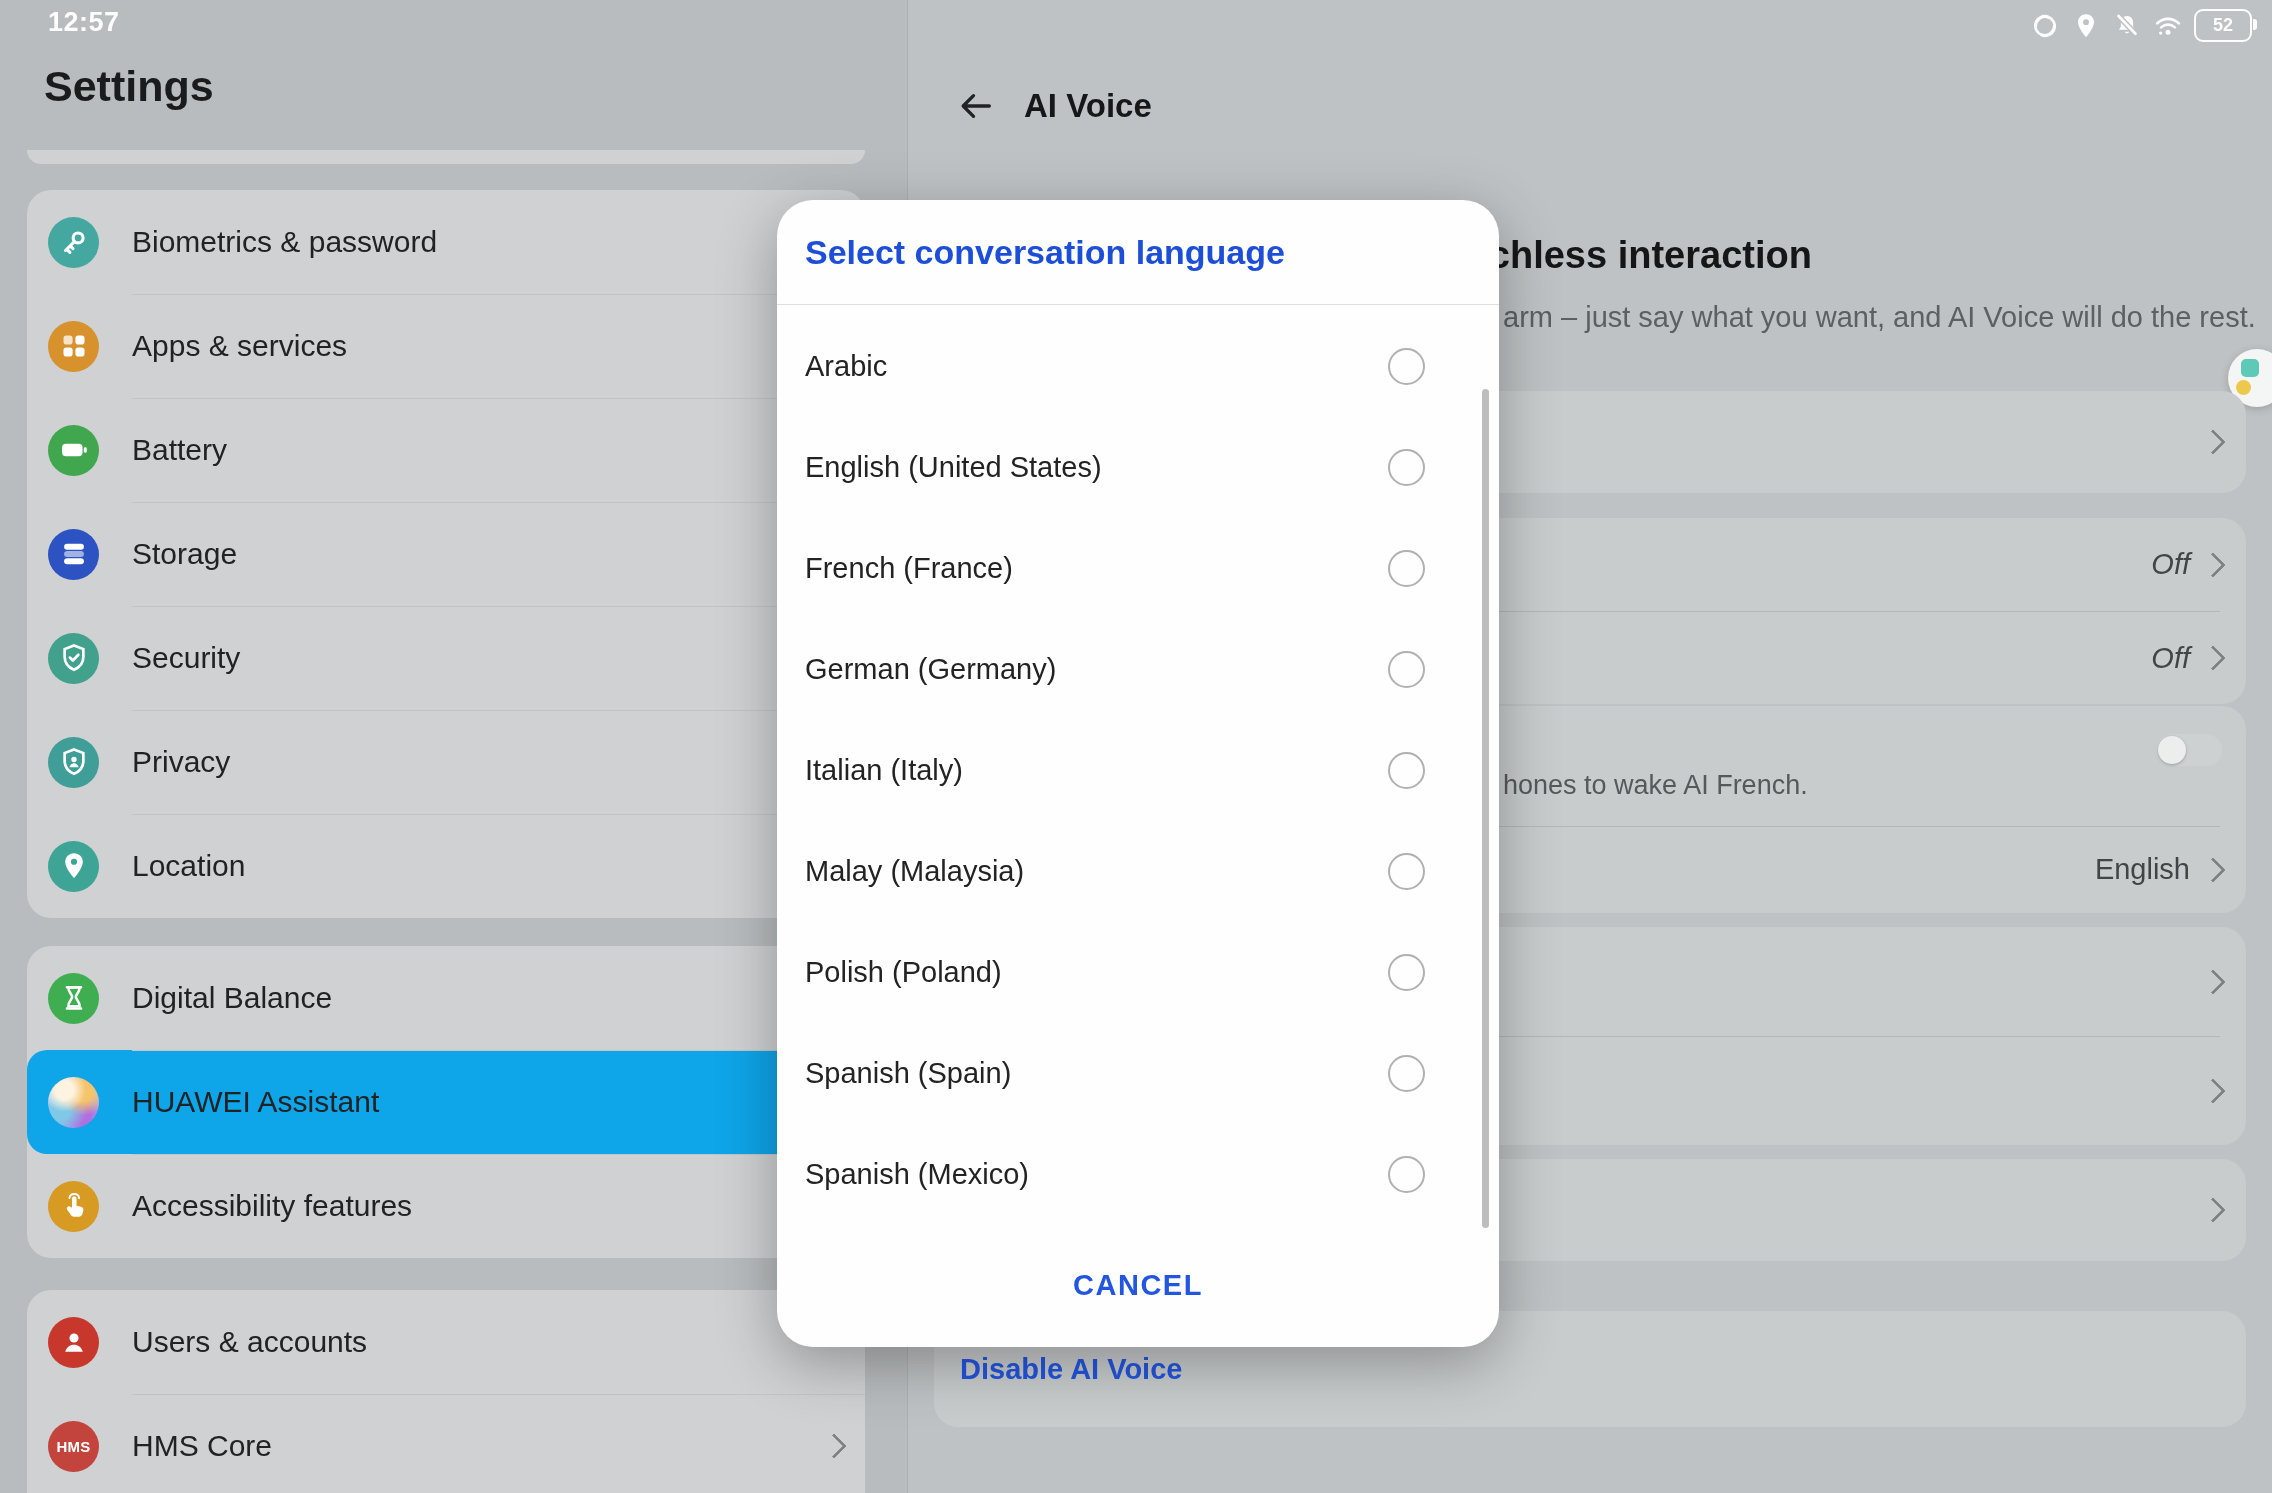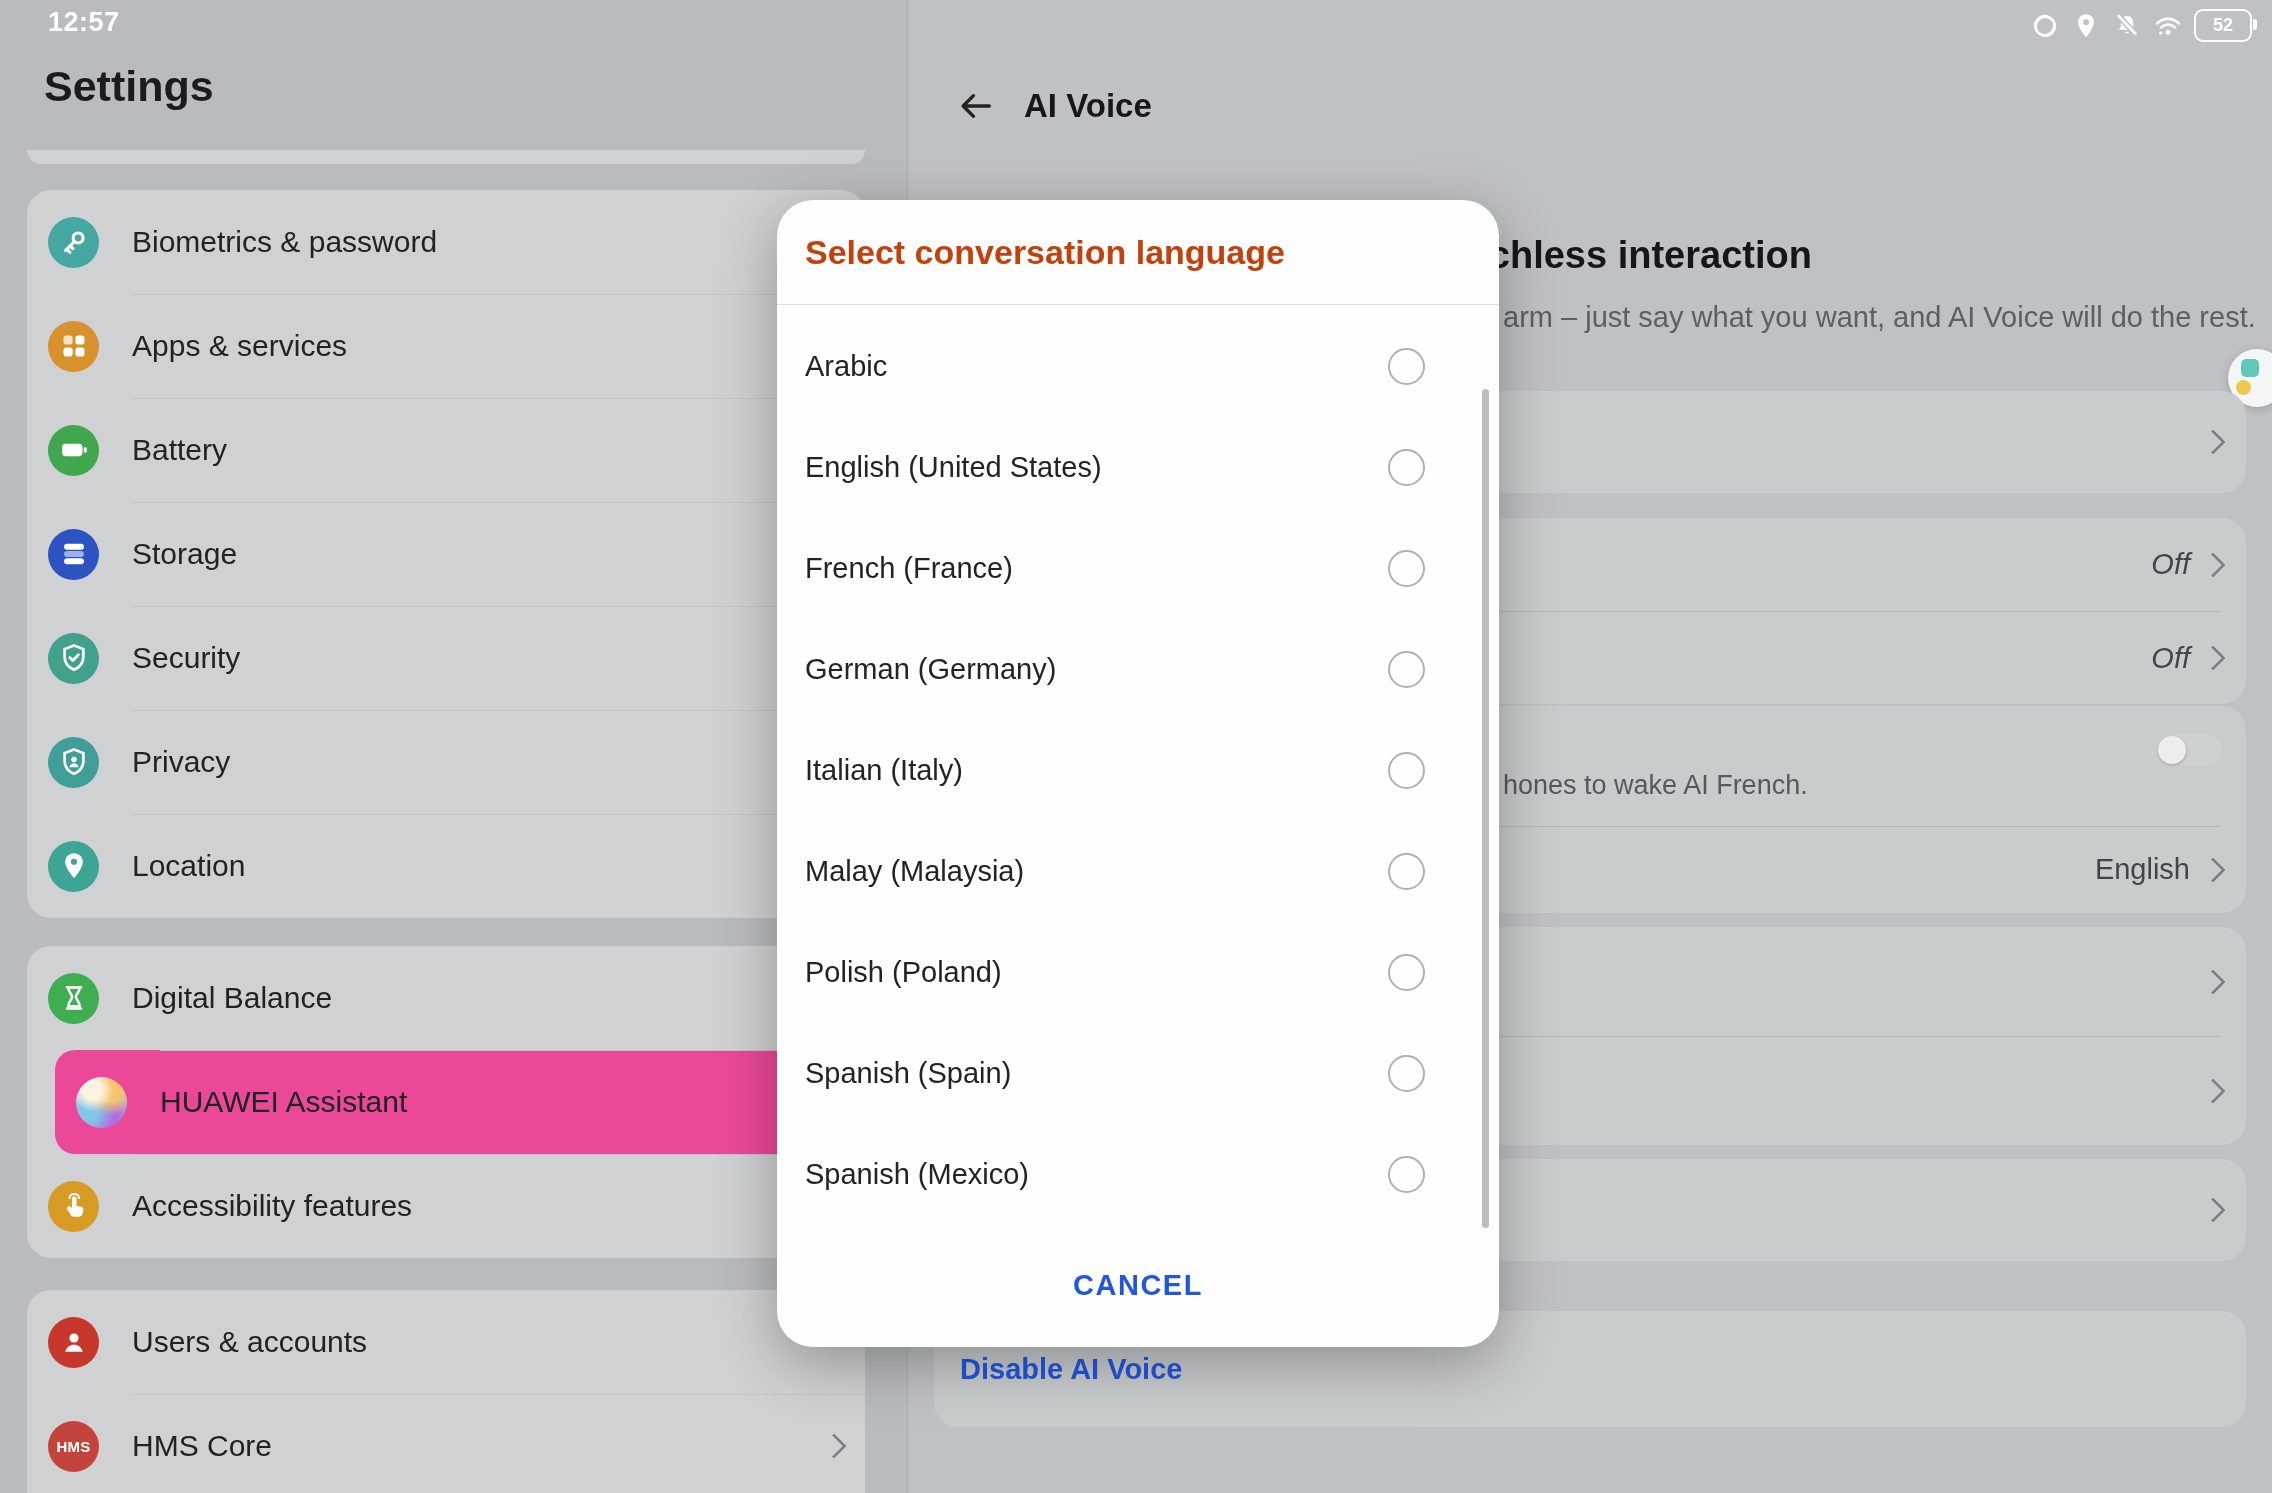--- a/index.html
+++ b/index.html
@@ -56,21 +56,21 @@
   .toggle{position:relative;width:66px;height:32px;border-radius:16px;background:#ced1d2;flex:0 0 auto;}
   .toggle::after{content:"";position:absolute;left:2px;top:2px;width:28px;height:28px;border-radius:50%;
     background:#eceded;box-shadow:0 1px 3px rgba(0,0,0,.25);}
   .hint{position:absolute;left:569px;top:64px;font-size:27px;color:#56595c;white-space:nowrap;}
   .blue{font-size:29px;font-weight:600;}
   .disable-row{display:flex;align-items:center;padding-left:26px;box-sizing:border-box;height:100%;}
   
   .dialog{position:absolute;left:777px;top:200px;width:722px;height:1147px;background:#fefefe;border-radius:36px;
     box-shadow:0 16px 60px rgba(0,0,0,.30);z-index:10;}
   .dlg-title{position:absolute;left:28px;top:0;height:104px;display:flex;align-items:center;
-    font-size:34px;font-weight:600;color:#c2410c;}
+    font-size:34px;font-weight:600;color:#1d4ed8;}
   .dlg-div{position:absolute;left:0;right:0;top:104px;height:1px;background:#dedede;}
   .lang-list{position:absolute;left:0;right:0;top:116px;}
   .lang-row{position:relative;height:101px;display:flex;align-items:center;padding:0 74px 0 28px;box-sizing:border-box;}
   .lang-label{font-size:29px;color:#232323;}
   .radio{margin-left:auto;width:37px;height:37px;border:2.5px solid #b1b1b1;border-radius:50%;box-sizing:border-box;flex:0 0 auto;}
   .sbar{position:absolute;right:10px;top:189px;width:7px;height:839px;background:#bdbdbd;border-radius:4px;}
   .cancel{position:absolute;left:0;right:0;bottom:30px;height:64px;display:flex;align-items:center;justify-content:center;
     font-size:29px;font-weight:600;letter-spacing:1.5px;}
 </style>
 </head>
@@ -199,21 +199,21 @@
     <section class="card card2">
       <div class="srow">
         <span class="icn" style="background: rgb(63, 174, 80);">
           <svg viewBox="0 0 24 24">
               <path d="M8 4.6h8c0 3.5-2.7 4.8-2.7 6.6 0 1.8 2.7 3.1 2.7 6.6H8c0-3.5 2.7-4.8 2.7-6.6C10.7 9.4 8 8.1 8 4.6z" fill="none" stroke="#fff" stroke-width="1.8" stroke-linejoin="round"></path>
             <path d="M7 4.4h10M7 19.4h10" stroke="#fff" stroke-width="1.8" stroke-linecap="round"></path>
             </svg>
         </span>
         <span class="slbl">Digital Balance</span>
       </div>
-      <div class="srow sel" style="background: #ec4899; margin-left: 28px;">
+      <div class="srow sel" style="background: #0ea5e9;">
         <span class="icn sphere"></span>
         <span class="slbl">HUAWEI Assistant</span>
       </div>
       <div class="srow">
         <span class="icn" style="background: rgb(215, 154, 34);">
           <svg viewBox="0 0 24 24">
               <path d="M10.6 13.2V6.8c0-.9.7-1.6 1.6-1.6s1.6.7 1.6 1.6v5l3.3.8c1 .3 1.7 1.3 1.5 2.3l-.6 2.6c-.3 1.2-1.3 2-2.5 2h-3.6c-.8 0-1.6-.4-2.1-1.1l-2.6-3.7c-.5-.7-.3-1.7.4-2.2.6-.4 1.5-.3 2 .2z" fill="#fff"></path>
             <path d="M8.8 6.4c.2-1.7 1.6-2.9 3.4-2.9s3.2 1.2 3.4 2.9" stroke="#fff" stroke-width="1.4" fill="none" stroke-linecap="round"></path>
             </svg>
         </span>

